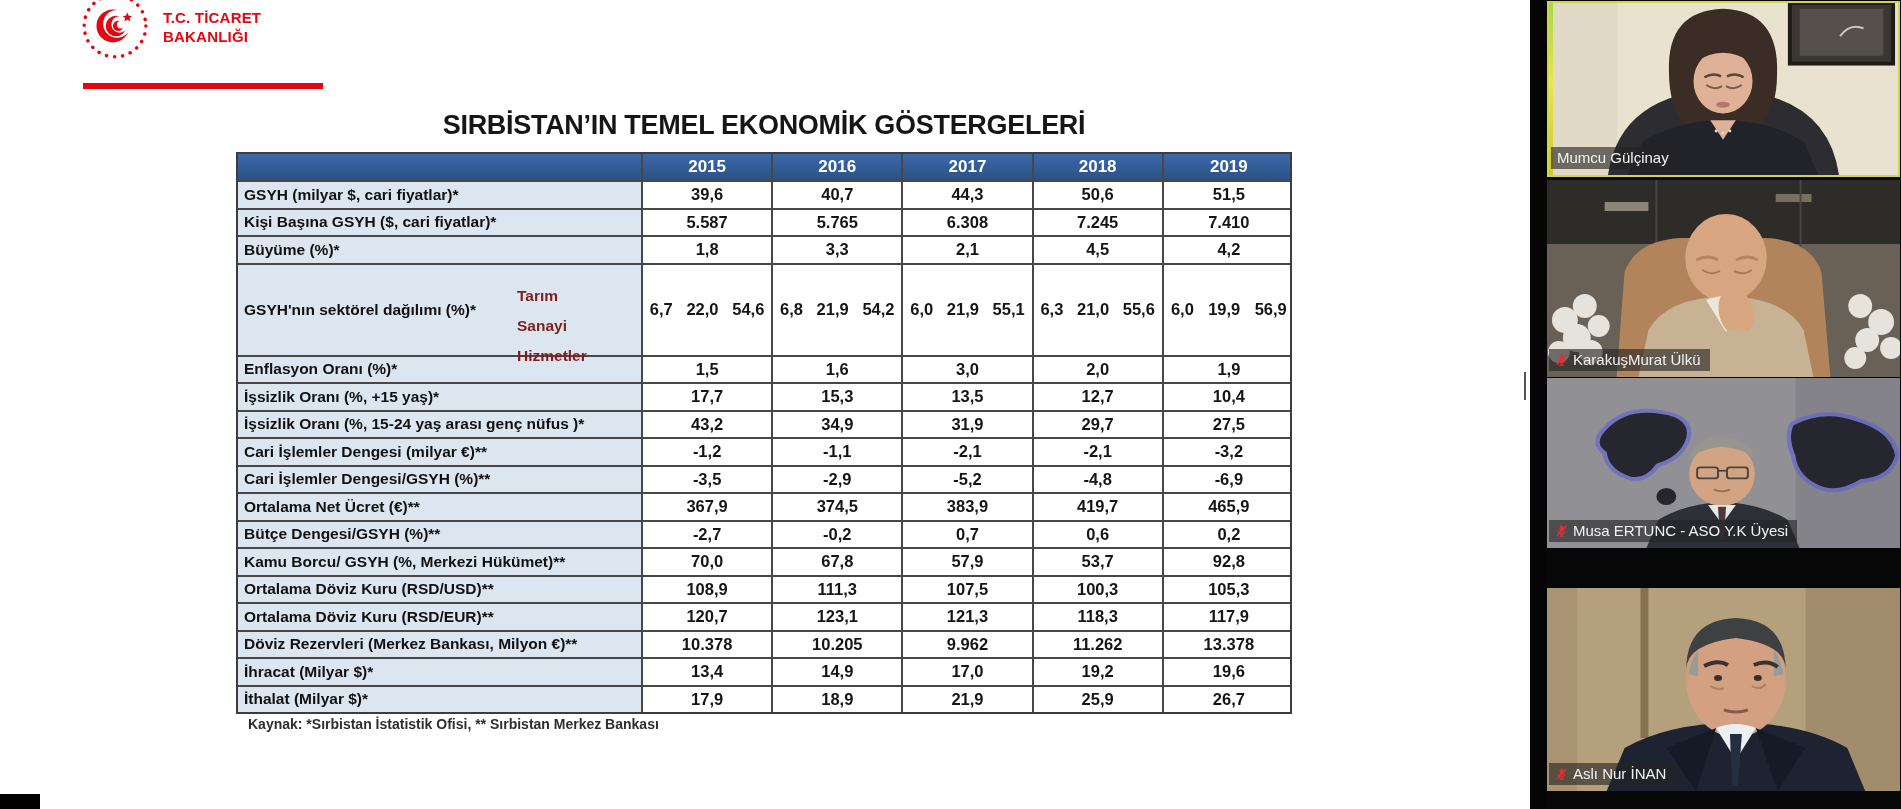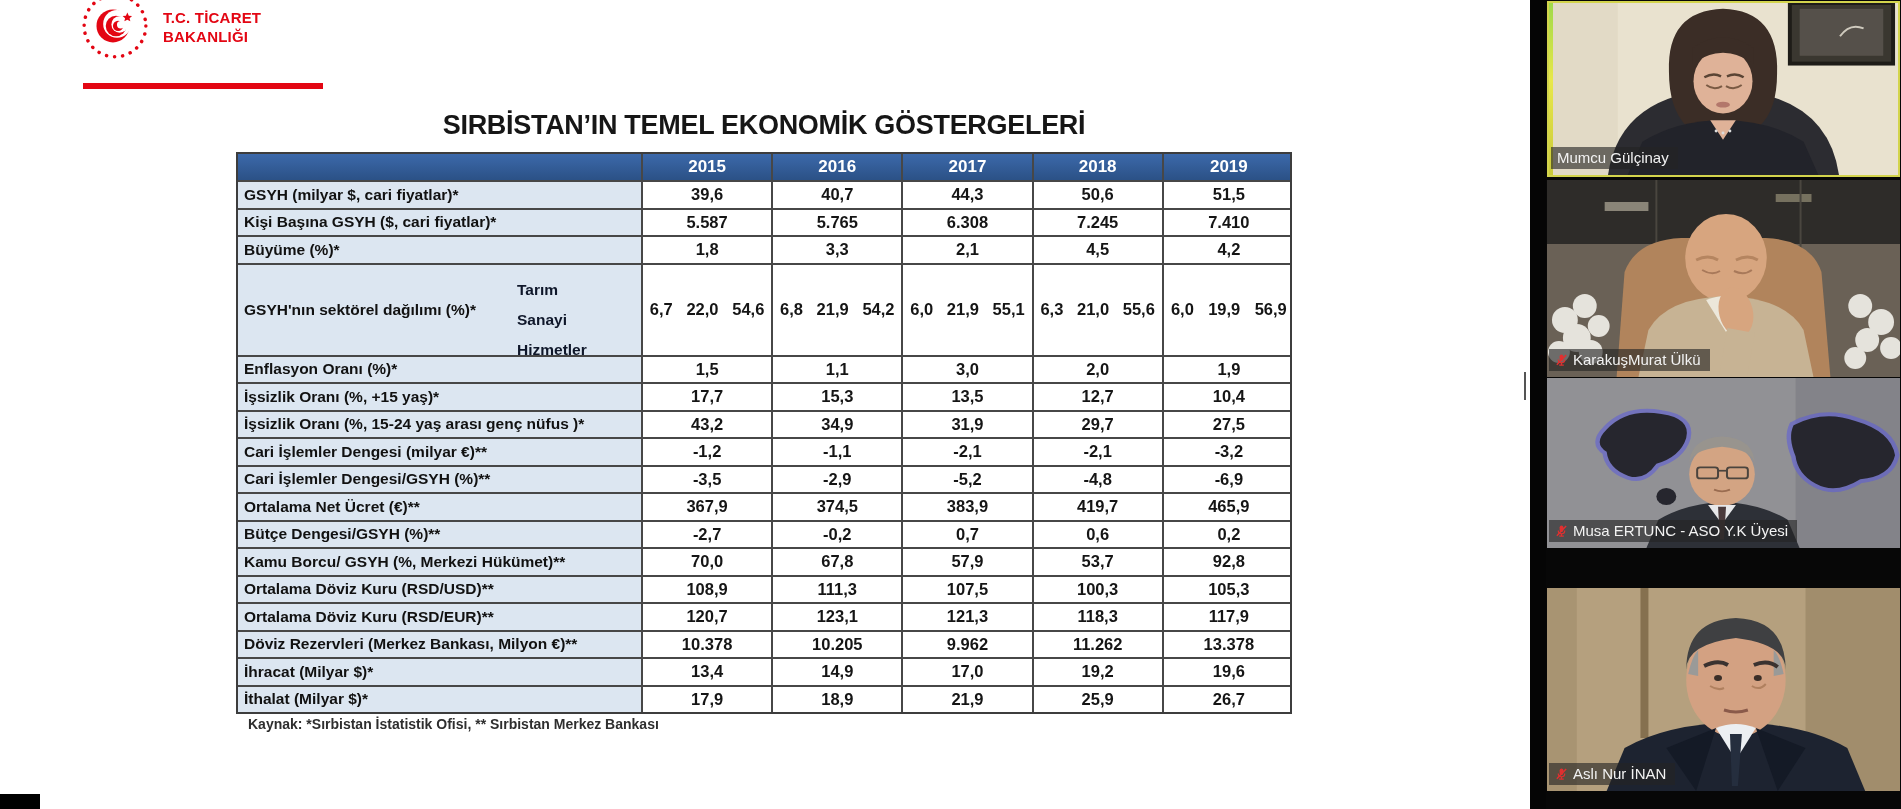--- a/index.html
+++ b/index.html
@@ -25,22 +25,22 @@
   .trow.sector-row{height:90px;}
   .thcell,.tcell{box-sizing:border-box;flex:none;}
   .thcell:not(:last-child),.tcell:not(:last-child){border-right:2px solid #474747;}
   .label-col{width:405px;}
   .year-col{width:130.2px;display:flex;align-items:center;justify-content:center;}
   .year-head{color:#ffffff;font-weight:700;font-size:17px;}
   .label-cell{background:#dce6f1;display:flex;align-items:center;padding-left:6px;
               font-size:15.5px;font-weight:700;color:#111;white-space:nowrap;}
   .num{font-size:16.5px;font-weight:600;color:#151515;}
   .sector-label{position:relative;}
-  .subs{position:absolute;left:279px;top:10px;height:100%;display:flex;flex-direction:column;
-        justify-content:space-around;font-size:15.5px;font-weight:700;color:#0f172a;}
+  .subs{position:absolute;left:279px;top:16px;height:100%;display:flex;flex-direction:column;
+        justify-content:space-around;font-size:15.5px;font-weight:700;color:#7f1d1d;}
   .sector-vals{flex-direction:row;justify-content:space-around;align-items:center;}
   
   .scroll-line{position:absolute;left:1524px;top:372px;width:2px;height:28px;background:#555;}
   .divider{position:absolute;left:1530px;top:0;width:16px;height:809px;background:#050505;}
   
   .panel{position:absolute;left:1546px;top:0;width:355px;height:809px;background:#070707;}
   .tile{position:absolute;left:1px;width:353px;background:#000;overflow:hidden;box-sizing:border-box;}
   .tile svg.scene{position:absolute;left:0;top:0;width:100%;height:100%;}
   .tile1{top:1px;height:176px;}
   .tile2{top:180px;height:197px;}
@@ -175,21 +175,21 @@
             <div class="num">19,9</div>
             <div class="num">56,9</div>
           </div>
         </div>
         <div class="trow">
           <div class="tcell label-col label-cell">Enflasyon Oranı (%)*</div>
           <div class="tcell year-col">
             <span class="num">1,5</span>
           </div>
           <div class="tcell year-col">
-            <span class="num">1,1</span>
+            <span class="num">1,6</span>
           </div>
           <div class="tcell year-col">
             <span class="num">3,0</span>
           </div>
           <div class="tcell year-col">
             <span class="num">2,0</span>
           </div>
           <div class="tcell year-col">
             <span class="num">1,9</span>
           </div>

